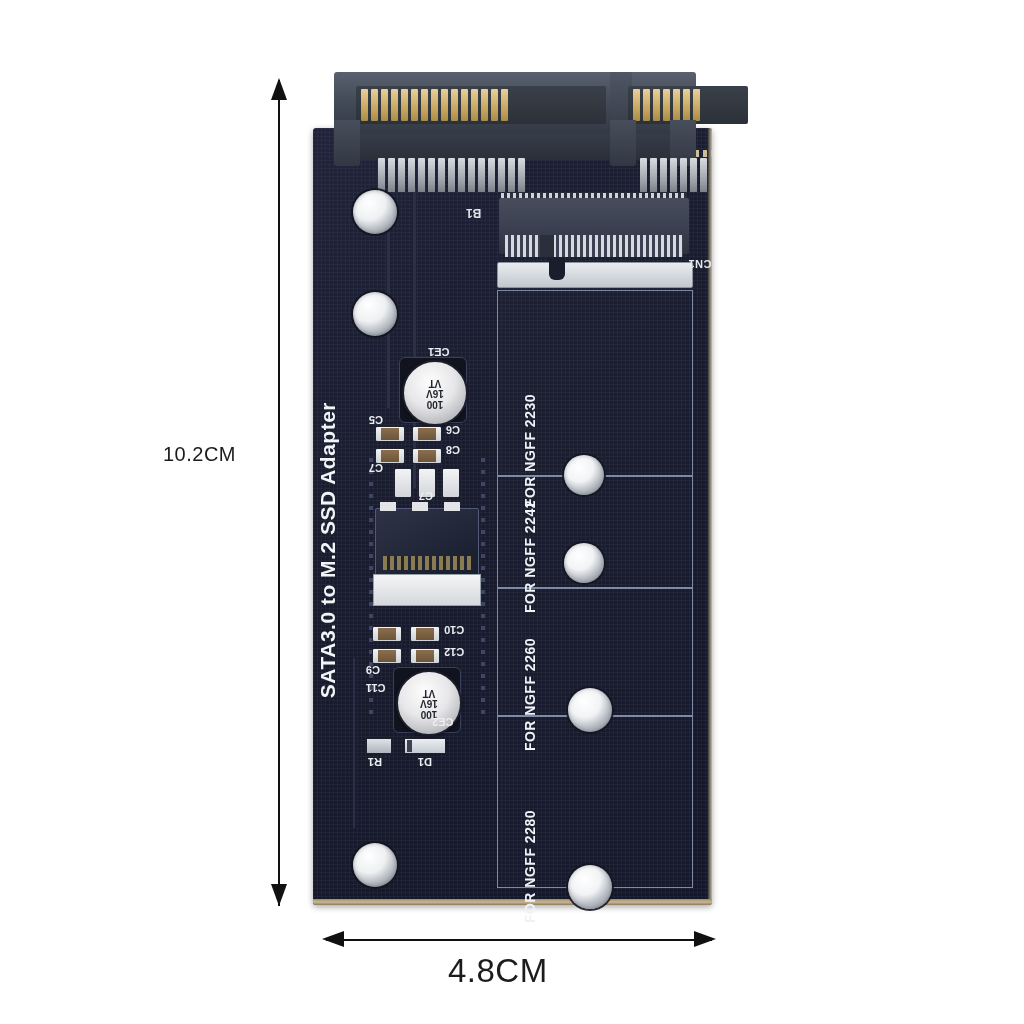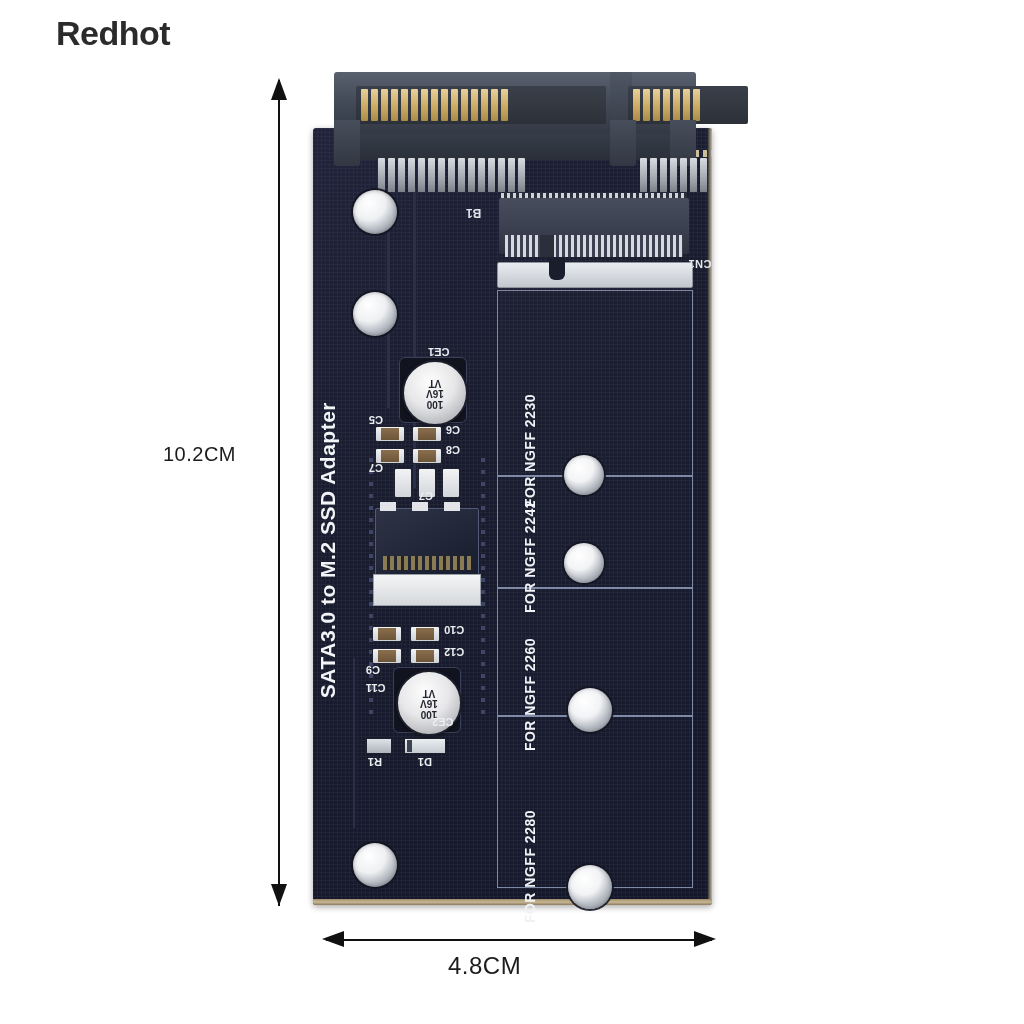--- a/index.html
+++ b/index.html
@@ -52,21 +52,21 @@
     border-right:22px solid #111;
   }
   .dim-h-arrow-right{
     position:absolute;left:694px;top:931px;
     width:0;height:0;
     border-top:8px solid transparent;border-bottom:8px solid transparent;
     border-left:22px solid #111;
   }
   .dim-h-label{
     position:absolute;left:448px;top:952px;
-    font-size:24px;color:#1c1c1c;letter-spacing:0.5px;
+    font-size:33px;color:#1c1c1c;letter-spacing:0.5px;
   }
 
   
   .board{
     position:absolute;left:313px;top:128px;width:399px;height:777px;
     background:
       repeating-linear-gradient(0deg, rgba(255,255,255,0.035) 0 1px, rgba(0,0,0,0) 1px 4px),
       repeating-linear-gradient(90deg, rgba(255,255,255,0.035) 0 1px, rgba(0,0,0,0) 1px 4px),
       linear-gradient(140deg,#20233a 0%,#191c2e 40%,#14172a 100%);
     border-radius:3px;
@@ -274,21 +274,20 @@
   .via-col{
     position:absolute;width:4px;
     background:repeating-linear-gradient(180deg,#3d4664 0 4px, transparent 4px 12px);
   }
 </style>
 </head>
 <body>
 
 <div id="stage">
 
-  <div class="brand">Redhot</div>
 
   <div>
     <div class="dim-v-arrow-top"></div>
     <div class="dim-v-line"></div>
     <div class="dim-v-arrow-bot"></div>
     <div class="dim-v-label">10.2CM</div>
   </div>
 
   <div>
     <div class="dim-h-arrow-left"></div>

